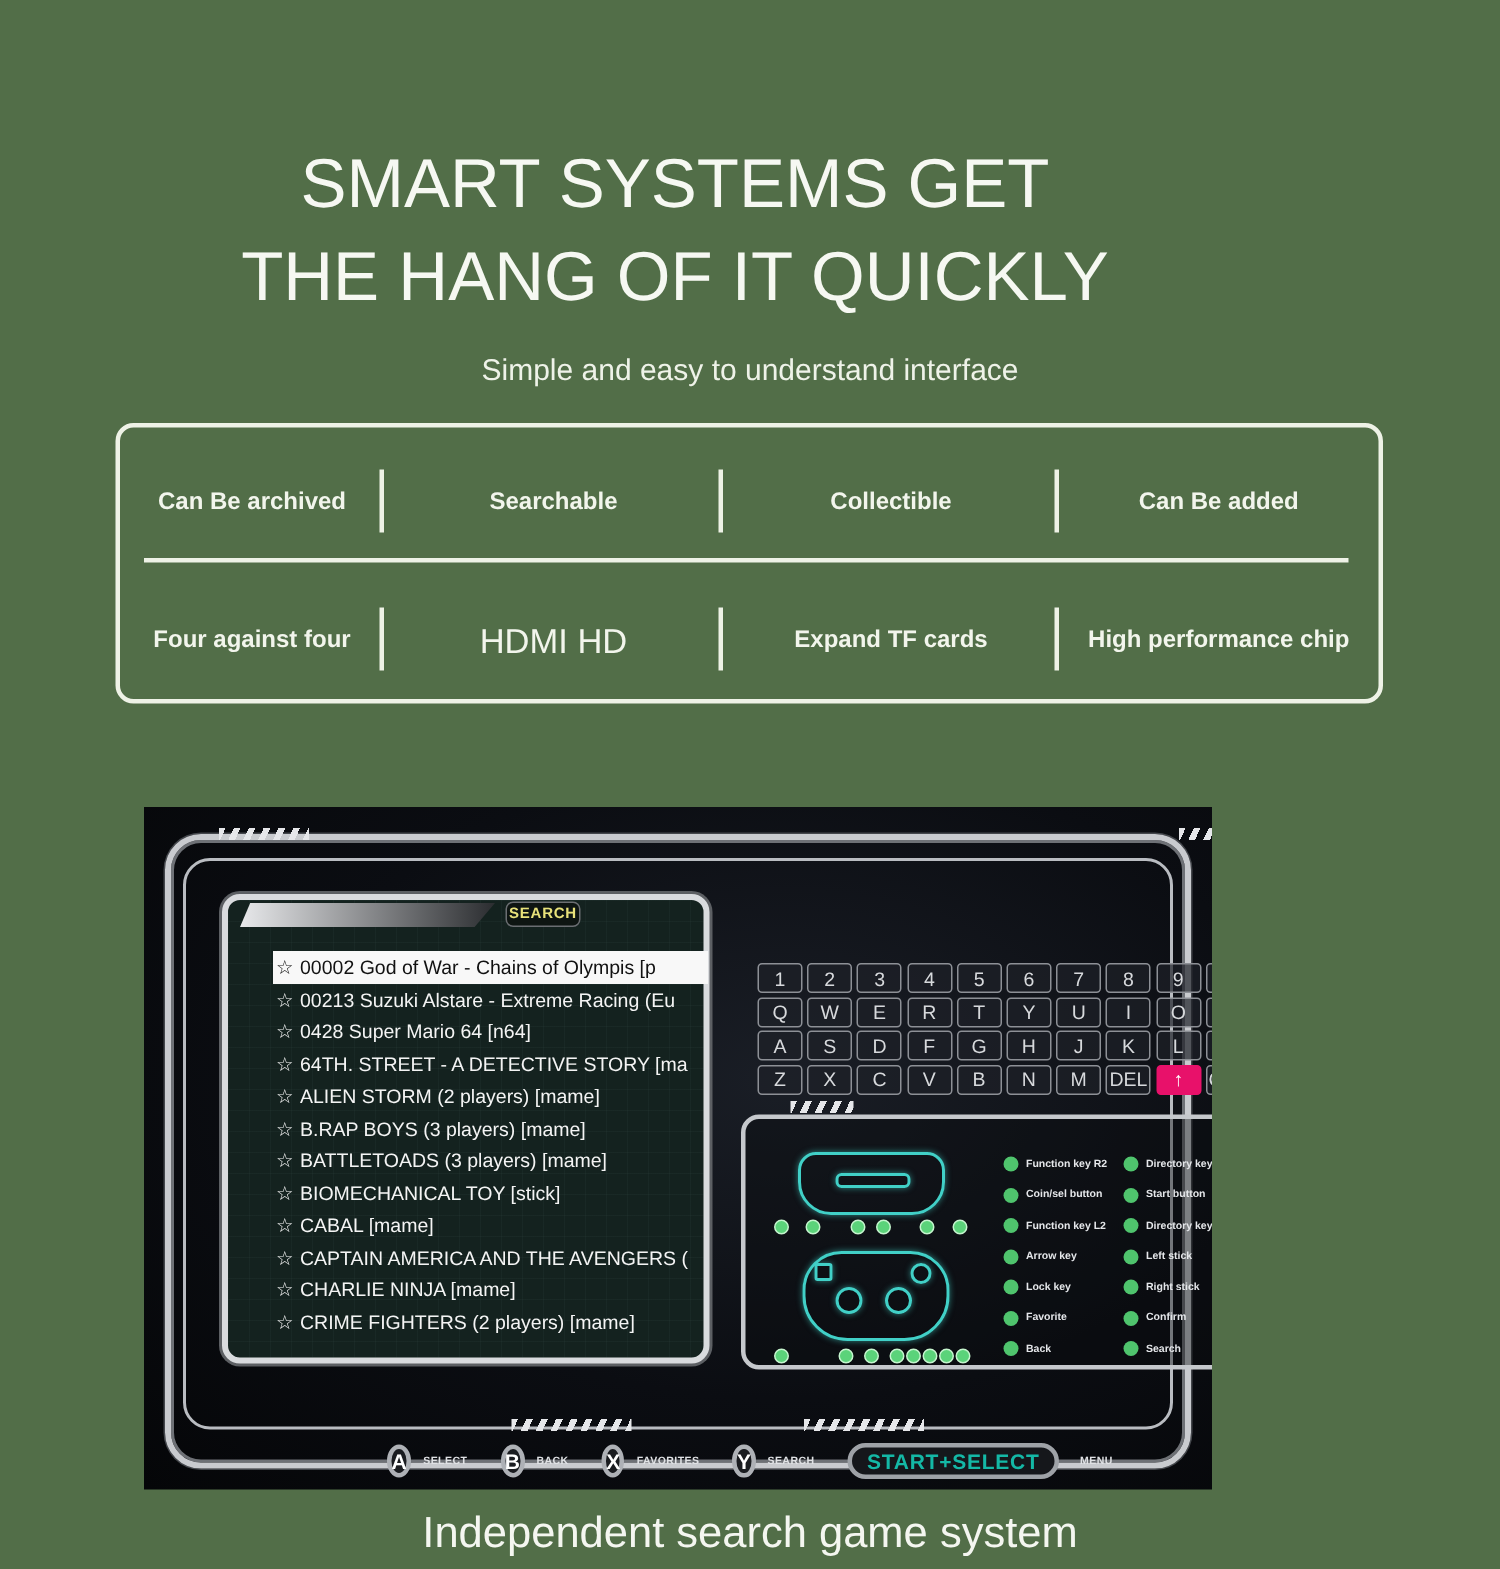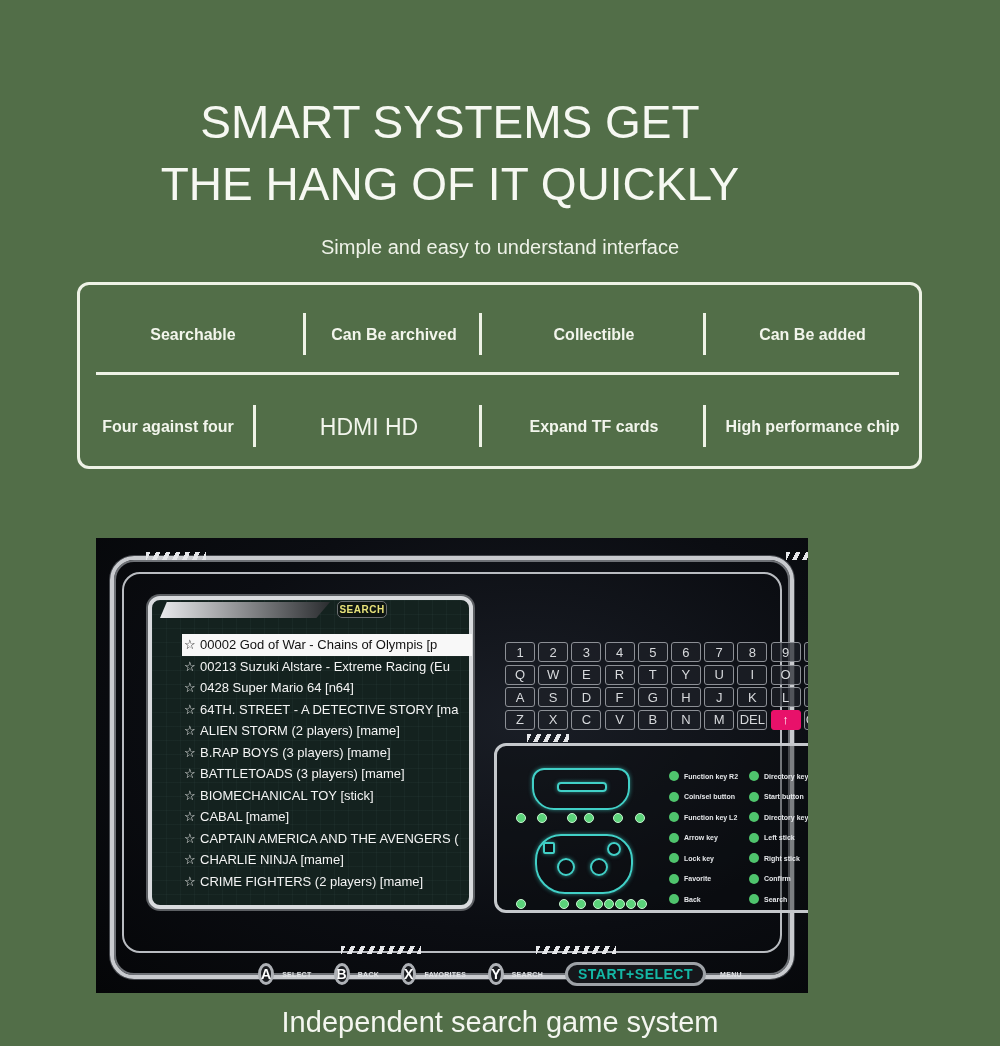--- a/index.html
+++ b/index.html
@@ -144,26 +144,26 @@
 </style>
 </head>
 <body>
 
 <div class="headline l1">SMART SYSTEMS GET</div>
 <div class="headline l2">THE HANG OF IT QUICKLY</div>
 <div class="subtitle">Simple and easy to understand interface</div>
 
 <div class="feature-box">
   <div class="feature-row r1">
+    <div class="feature-cell c1">
+        <span>Can Be archived</span>
+        <div class="vline"></div>
+      </div>
     <div class="feature-cell c2">
         <span>Searchable</span>
-        <div class="vline"></div>
-      </div>
-    <div class="feature-cell c1">
-        <span>Can Be archived</span>
         <div class="vline"></div>
       </div>
     <div class="feature-cell c3">
         <span>Collectible</span>
         <div class="vline"></div>
       </div>
     <div class="feature-cell c4">
         <span>Can Be added</span>
       </div>
   </div>

